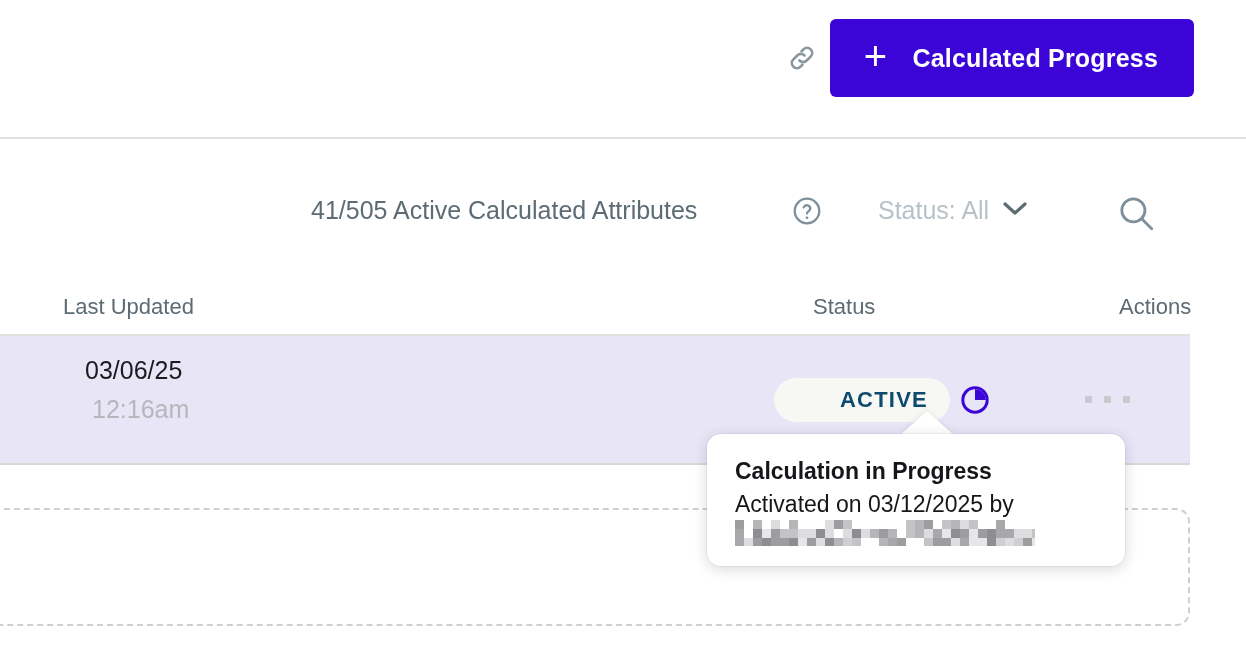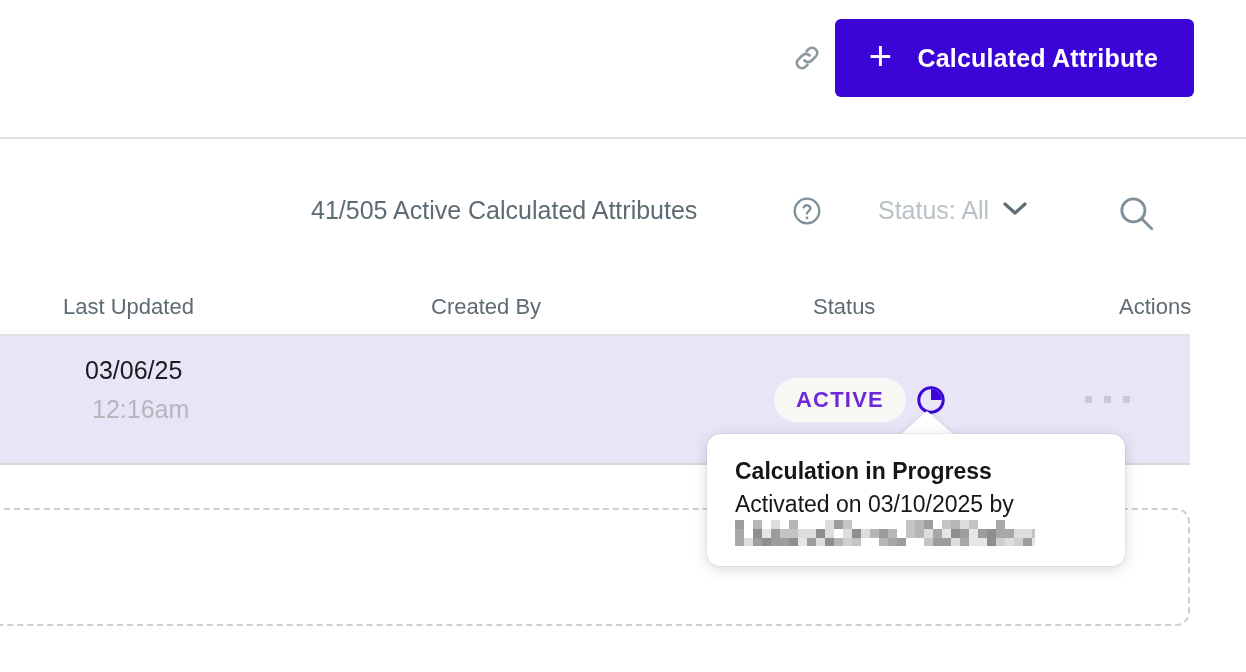--- a/index.html
+++ b/index.html
@@ -124,22 +124,23 @@
   .status-cell {
     position: absolute; left: 774px; top: 42px;
     display: flex; align-items: center; gap: 10px;
   }
   .badge {
     background: #f7f8f3; border-radius: 22px;
     padding: 0 22px; height: 44px;
     display: flex; align-items: center; justify-content: center;
   }
   .badge-label {
-    color: #6d28d9; font-size: 22px; font-weight: bold; letter-spacing: 1.2px;
+    color: #0c4a6e; font-size: 22px; font-weight: bold; letter-spacing: 1.2px;
     white-space: nowrap;
+    margin-left: 44px;
   }
   .pie-icon { width: 30px; height: 30px; display: block; cursor: pointer; }
 
   .kebab {
     position: absolute; left: 1085px; top: 396px;
     display: flex; gap: 12px; cursor: pointer;
   }
   .kebab span {
     width: 7px; height: 7px; background: #c9c9cf; display: block; border-radius: 1px;
   }
@@ -184,21 +185,21 @@
 
       <div class="link-icon-btn">
         <svg width="34" height="34" viewBox="0 0 24 24" fill="none" stroke="currentColor" stroke-width="1.9" stroke-linecap="round">
           <path d="M10.2 13.8a3.6 3.6 0 0 0 5.1 0l2.8-2.8a3.6 3.6 0 0 0-5.1-5.1l-1.3 1.3"></path>
           <path d="M13.8 10.2a3.6 3.6 0 0 0-5.1 0l-2.8 2.8a3.6 3.6 0 0 0 5.1 5.1l1.3-1.3"></path>
         </svg>
       </div>
 
       <button class="primary-btn">
         <span class="plus">+</span>
-        <span class="plabel">Calculated Attribute</span>
+        <span class="plabel">Calculated Progress</span>
       </button>
 
     </div>
   </div>
   <div class="divider"></div>
 
   <div class="toolbar">
 
     <div class="count-text">41/505 Active Calculated Attributes</div>
 
@@ -223,21 +224,20 @@
       <svg width="42" height="42" viewBox="0 0 24 24" fill="none" stroke="currentColor" stroke-width="1.6" stroke-linecap="round">
         <circle cx="10.5" cy="10.5" r="6.6"></circle>
         <path d="M15.4 15.4 L21 21"></path>
       </svg>
     </div>
 
   </div>
 
   <div class="table-head">
     <div class="th th-lastupdated">Last Updated</div>
-    <div class="th th-createdby">Created By</div>
     <div class="th th-status">Status</div>
     <div class="th th-actions">Actions</div>
   </div>
 
   <div class="row-topline"></div>
 
   <div class="row">
     <div class="cell-date">03/06/25</div>
     <div class="cell-time">12:16am</div>
 
@@ -260,21 +260,21 @@
     <span></span>
     <span></span>
     <span></span>
   </div>
 
   <div class="dashed-box"></div>
 
   <div class="tooltip-arrow"></div>
   <div class="tooltip">
     <div class="tt-title">Calculation in Progress</div>
-    <div class="tt-sub">Activated on 03/10/2025 by</div>
+    <div class="tt-sub">Activated on 03/12/2025 by</div>
     <div class="redacted" id="redacted-author" style="left: 28px; top: 86px; width: 300px; height: 26px;">
         <i style="left: 0px; top: 0px; width: 9px; height: 9px; background: rgb(157, 157, 160);"></i>
         <i style="left: 18px; top: 0px; width: 9px; height: 9px; background: rgb(182, 182, 184);"></i>
         <i style="left: 36px; top: 0px; width: 9px; height: 9px; background: rgb(221, 221, 223);"></i>
         <i style="left: 54px; top: 0px; width: 9px; height: 9px; background: rgb(182, 182, 184);"></i>
         <i style="left: 90px; top: 0px; width: 9px; height: 9px; background: rgb(221, 221, 223);"></i>
         <i style="left: 99px; top: 0px; width: 9px; height: 9px; background: rgb(157, 157, 160);"></i>
         <i style="left: 108px; top: 0px; width: 9px; height: 9px; background: rgb(196, 196, 198);"></i>
         <i style="left: 171px; top: 0px; width: 9px; height: 9px; background: rgb(196, 196, 198);"></i>
         <i style="left: 180px; top: 0px; width: 9px; height: 9px; background: rgb(182, 182, 184);"></i>

